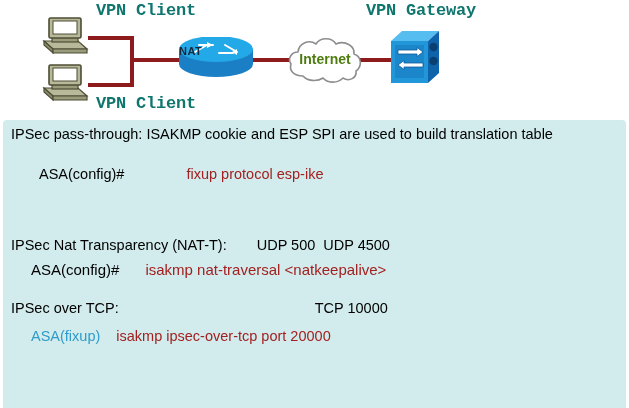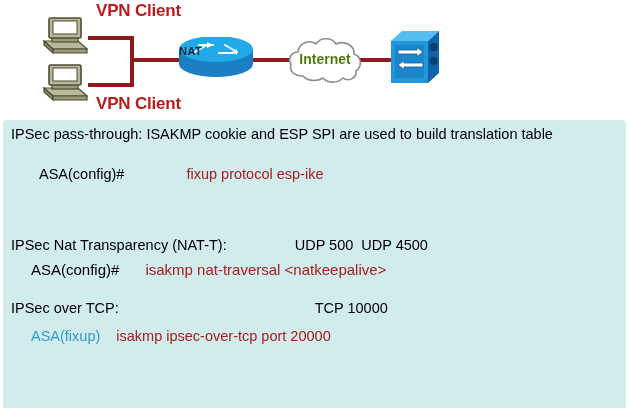--- a/index.html
+++ b/index.html
@@ -18,23 +18,23 @@
   
   #diagram {
     position: absolute;
     left: 0; top: 0;
     width: 629px; height: 120px;
     background: #ffffff;
   }
 
   .label {
     position: absolute;
-    font-family: Liberation Sans, sans-serif;
+    font-family: Liberation Mono, monospace;
     font-weight: bold;
-    color: #b91c1c;
+    color: #0f766e;
     white-space: nowrap;
     letter-spacing: -0.2px;
   }
   #label-vpn-client-top { left: 96px; top: 1px; font-size: 17px; }
   #label-vpn-client-bottom { left: 96px; top: 94px; font-size: 17px; }
   #label-vpn-gateway { left: 366px; top: 1px; font-size: 17px; }
 
   
   .redline {
     position: absolute;
@@ -107,21 +107,21 @@
     left: 8px; top: 6px;
     font-size: 14.5px;
     line-height: 17px;
     white-space: normal;
     width: 600px;
   }
   #sec1-cmd { left: 36px; top: 46px; font-size: 14.5px; }
   #sec1-cmd .cmd { display: inline-block; margin-left: 62px; }
 
   #sec2-title { left: 8px; top: 117px; font-size: 14.5px; }
-  #sec2-title .ports { display: inline-block; margin-left: 68px; }
+  #sec2-title .ports { display: inline-block; margin-left: 30px; }
   #sec2-title .port2 { display: inline-block; margin-left: 8px; }
   #sec2-cmd { left: 28px; top: 141px; font-size: 15px; }
   #sec2-cmd .cmd { display: inline-block; margin-left: 26px; }
 
   #sec3-title { left: 8px; top: 180px; font-size: 14.5px; }
   #sec3-title .ports { display: inline-block; margin-left: 196px; }
   #sec3-cmd { left: 28px; top: 208px; font-size: 14.5px; }
   #sec3-cmd .cmd { display: inline-block; margin-left: 16px; }
 </style>
 </head>
@@ -195,20 +195,21 @@
         <polygon points="8,20 27,20 27,17.5 33,22 27,26.5 27,24 8,24"></polygon>
         <polygon points="33,33 14,33 14,30.5 8,35 14,39.5 14,37 33,37"></polygon>
       </g>
       <circle cx="43.5" cy="17" r="4.2" fill="#0a3f72"></circle>
       <circle cx="43.5" cy="31" r="4.2" fill="#0a3f72"></circle>
     </svg>
   </div>
 
   <div class="label" id="label-vpn-client-top">VPN Client</div>
   <div class="label" id="label-vpn-client-bottom">VPN Client</div>
+  <div class="label" id="label-vpn-gateway">VPN Gateway</div>
 </div>
 
 <div id="panel">
 
   <div class="line blk" id="sec1-title">IPSec pass-through:  ISAKMP cookie and ESP SPI are used to build translation table</div>
   <div class="line" id="sec1-cmd">
     <span class="blk">ASA(config)#</span><span class="cmd red">fixup protocol esp-ike</span>
   </div>
 
   <div class="line blk" id="sec2-title">

